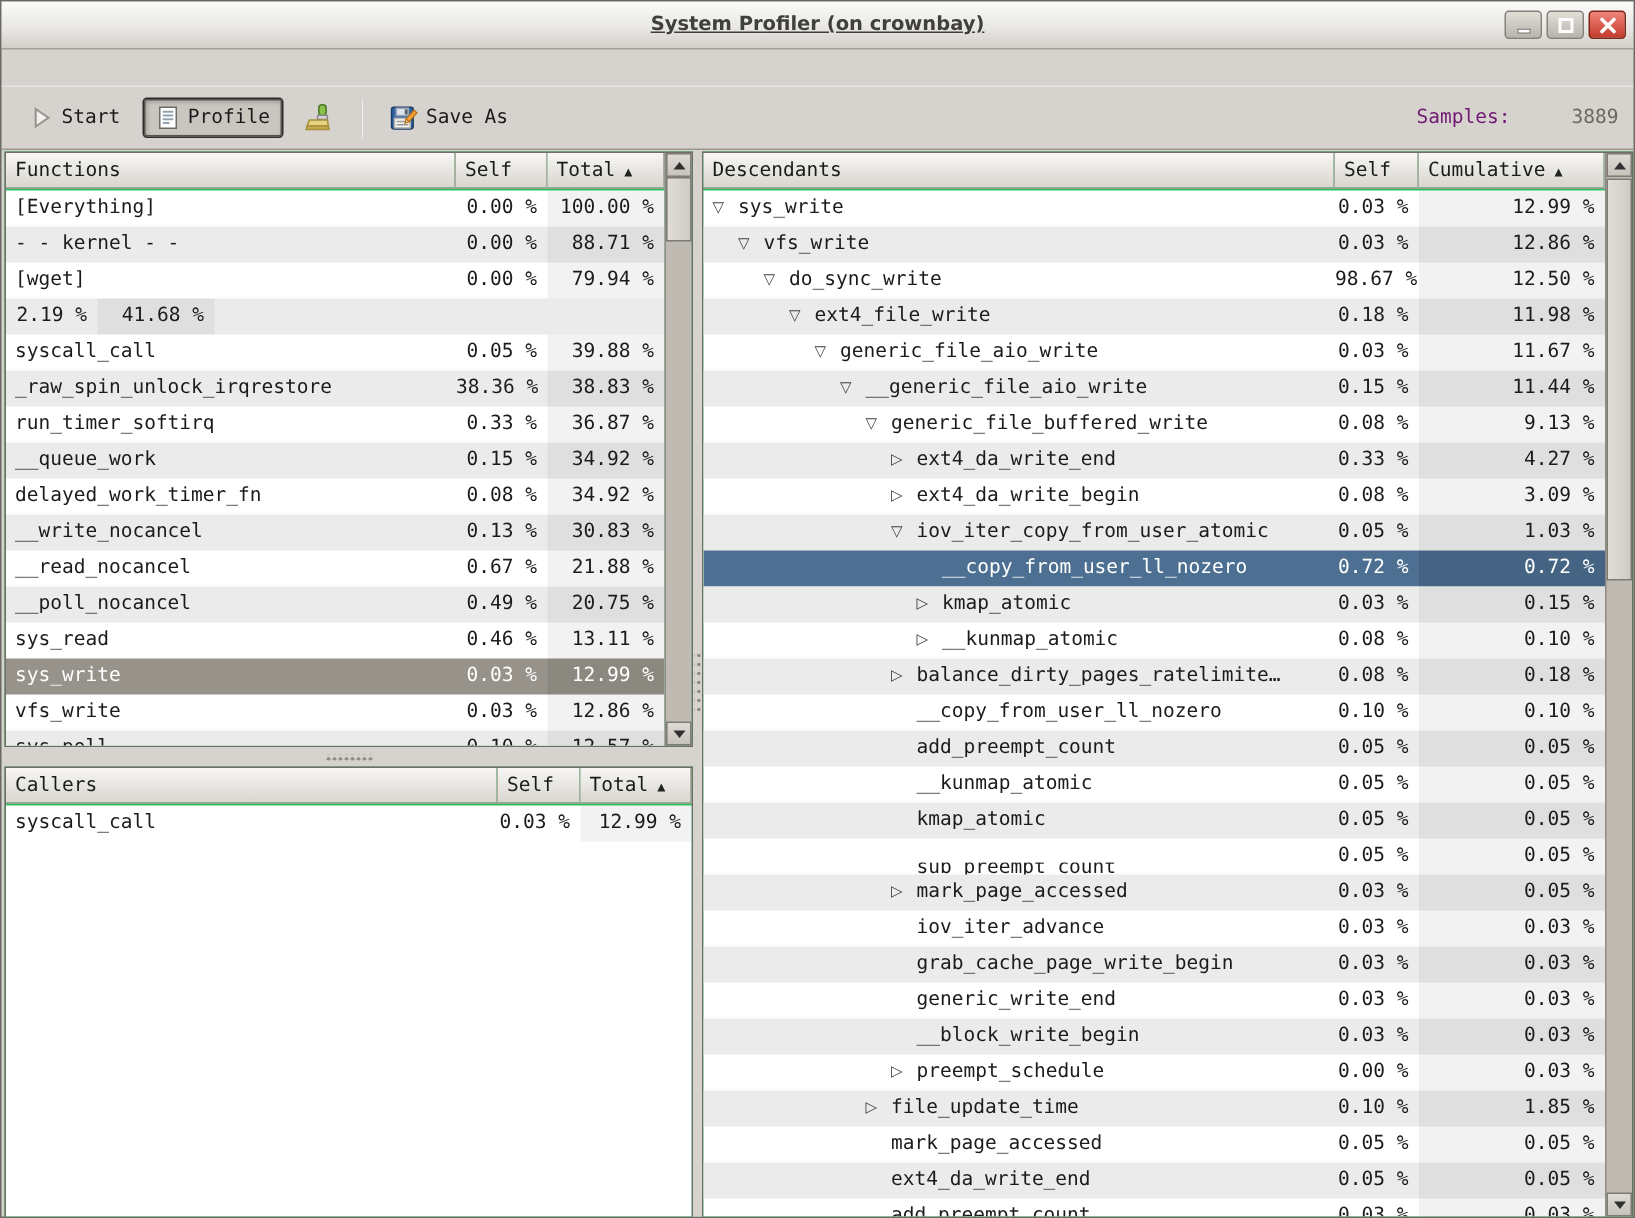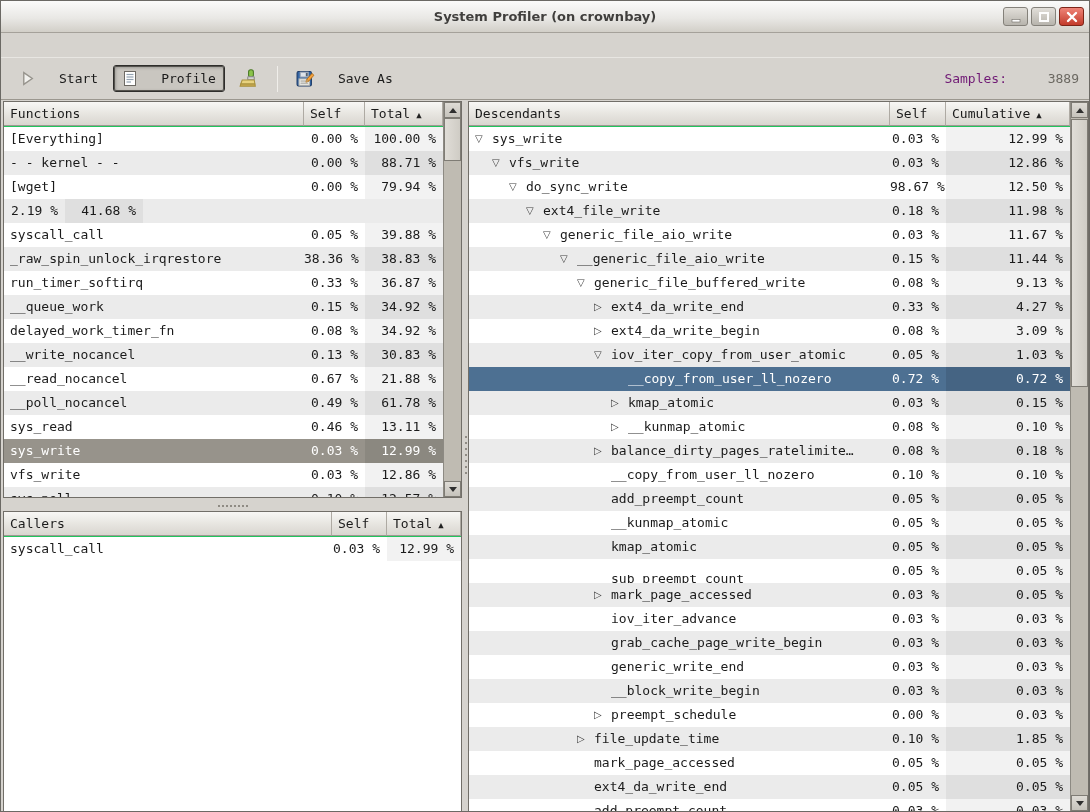--- a/index.html
+++ b/index.html
@@ -9,33 +9,33 @@
     background:#d6d3ce;border:1px solid #6b6964;overflow:hidden;
     font-family:"DejaVu Sans Mono","Liberation Mono",monospace;
     font-size:13px;color:#1b1b1b;
   }
   
   .titlebar{position:absolute;left:0;top:0;right:0;height:32px;
     background:linear-gradient(#fbfbfa,#e9e8e5 55%,#d2cfc8);
     border-bottom:1px solid #a5a19a;}
   .title{position:absolute;left:0;right:0;top:0;height:32px;line-height:31px;
     text-align:center;font-family:"DejaVu Sans","Liberation Sans",sans-serif;
-    font-weight:bold;font-size:13px;color:#403f3d;}
+    font-weight:bold;font-size:13px;color:#403f3d;text-decoration:underline;}
   .winbtns{position:absolute;right:5px;top:6px;display:flex;gap:3px;}
   .wbtn{width:25px;height:19px;border-radius:3px;display:flex;align-items:center;justify-content:center;
     background:linear-gradient(#e2dfd9,#b7b4ad);border:1px solid #84817a;}
   .wbtn.close{background:linear-gradient(#ee8174,#c23а)}
   .wbtn.close{background:linear-gradient(#ef8478,#c33b2b);border:1px solid #7d2518;}
   
   .menubar{position:absolute;left:0;top:32px;right:0;height:24px;display:flex;align-items:center;padding-left:4px;}
   .menu-item{padding:0 11px;height:24px;line-height:24px;}
   
   .toolbar{position:absolute;left:0;top:56px;right:0;height:43px;display:flex;align-items:center;
     padding:0 10px;border-bottom:1px solid #9b978f;border-top:1px solid #e8e6e2;}
-  .tbtn{display:flex;align-items:center;gap:23px;padding:3px 7px;border:1px solid transparent;border-radius:2px;}
+  .tbtn{display:flex;align-items:center;gap:5px;padding:3px 7px;border:1px solid transparent;border-radius:2px;}
   .tbtn .ticon{display:flex;align-items:center;}
   .tbtn.toggled{background:#c9c6c0;border:1px solid #55534e;outline:1px solid #2e2d2b;
     box-shadow:inset 1px 1px 3px rgba(0,0,0,.22);margin-left:8px;}
   .tbtn.iconbtn{margin-left:6px;}
   .tsep{width:1px;height:26px;background:#a19d96;border-right:1px solid #f0eeea;margin:0 10px 0 12px;}
   .samples{margin-left:auto;display:flex;align-items:baseline;}
   .samples-label{color:#701a75;}
   .samples-value{color:#6b6861;min-width:72px;text-align:right;}
   
   .pane{position:absolute;background:#22c55e;border:1px solid #716e68;}
@@ -238,21 +238,21 @@
     <span class="cell c-total num total">30.83 %</span>
   </div>
         <div class="row">
     <span class="cell c-name name-cell">__read_nocancel</span>
     <span class="cell c-self num">0.67 %</span>
     <span class="cell c-total num total">21.88 %</span>
   </div>
         <div class="row">
     <span class="cell c-name name-cell">__poll_nocancel</span>
     <span class="cell c-self num">0.49 %</span>
-    <span class="cell c-total num total">61.78 %</span>
+    <span class="cell c-total num total">20.75 %</span>
   </div>
         <div class="row">
     <span class="cell c-name name-cell">sys_read</span>
     <span class="cell c-self num">0.46 %</span>
     <span class="cell c-total num total">13.11 %</span>
   </div>
         <div class="row selected-inactive">
     <span class="cell c-name name-cell">sys_write</span>
     <span class="cell c-self num">0.03 %</span>
     <span class="cell c-total num total">12.99 %</span>

